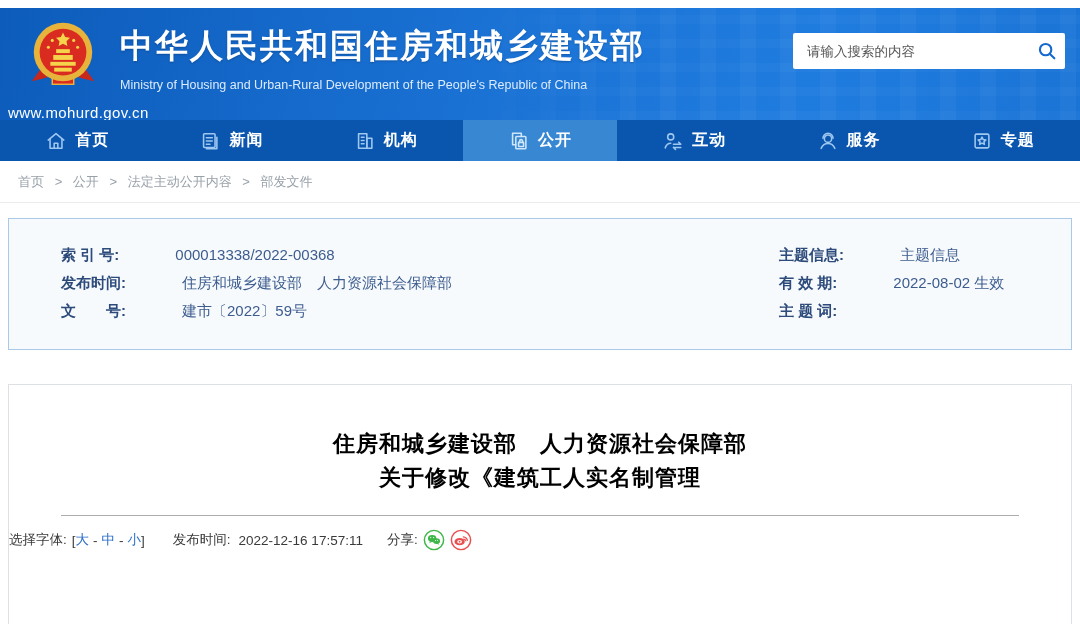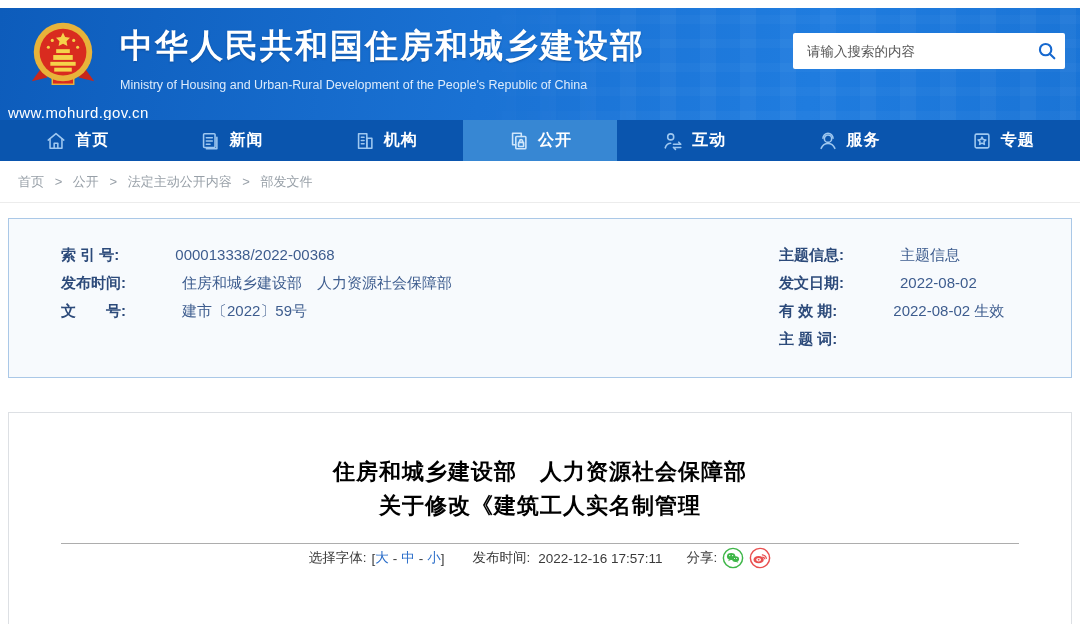--- a/index.html
+++ b/index.html
@@ -56,21 +56,21 @@
   .metarow { display:flex; line-height:28px; font-size:15px;gap:48px; }
   .mlabel { font-weight:bold; color:#2c4a7a; white-space:pre; margin-right:8px; flex:none; }
   .mvalue { color:#3d5c8e; white-space:pre-wrap; }
 
   
   .artbox { margin:34px 8px 0; border:1px solid #dde0e4; background:#fff;
             height:400px; padding-top:42px; }
   .arttitle { text-align:center; font-size:22px; font-weight:bold; color:#000;
               line-height:34px; letter-spacing:1px; }
   .rule { margin:20px 52px 0; border-top:1px solid #adadad; }
-  .tools { margin-top:3px; display:flex; align-items:center; justify-content:center;
+  .tools { margin-top:13px; display:flex; align-items:center; 
            font-size:13.5px; color:#3a3a3a; }
   .tools .lbl { color:#3a3a3a; }
   .tools .fslink { color:#2a6dc9; cursor:pointer; text-decoration:none; }
   .tools .brk { color:#3a3a3a; }
   .tools .dash { margin:0 4px; }
   .gap28 { width:28px; } .gap24 { width:24px; } .gap8 { width:8px; } .gap5 { width:5px; }
   .shicon { width:22px; height:22px; margin-left:5px; cursor:pointer; display:flex; }
 </style>
 </head>
 <body>
@@ -212,24 +212,20 @@
     </div>
     <div class="metarow">
       <span class="mlabel">文　　号:</span>
       <span class="mvalue">建市〔2022〕59号</span>
     </div>
   </div>
   <div class="metacol right">
     <div class="metarow">
       <span class="mlabel">主题信息:</span>
       <span class="mvalue">主题信息</span>
-    </div>
-    <div class="metarow">
-      <span class="mlabel">发文日期:</span>
-      <span class="mvalue">2022-08-02</span>
     </div>
     <div class="metarow">
       <span class="mlabel">有 效 期:</span>
       <span class="mvalue">2022-08-02 生效</span>
     </div>
     <div class="metarow">
       <span class="mlabel">主 题 词:</span>
       <span class="mvalue"></span>
     </div>
   </div>

